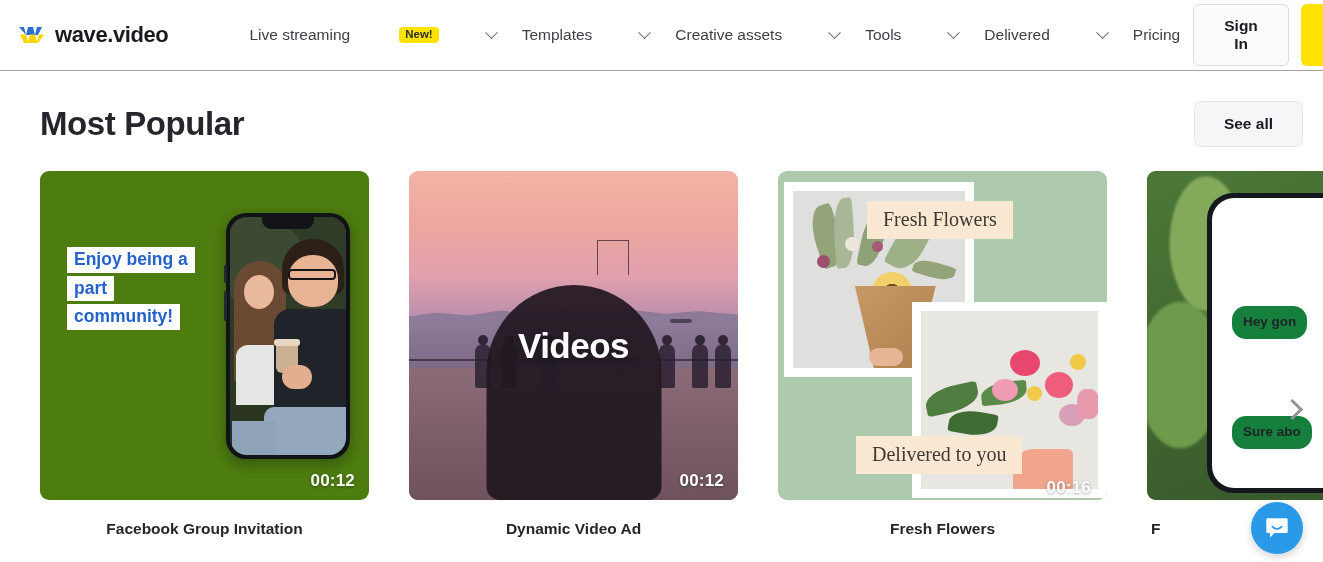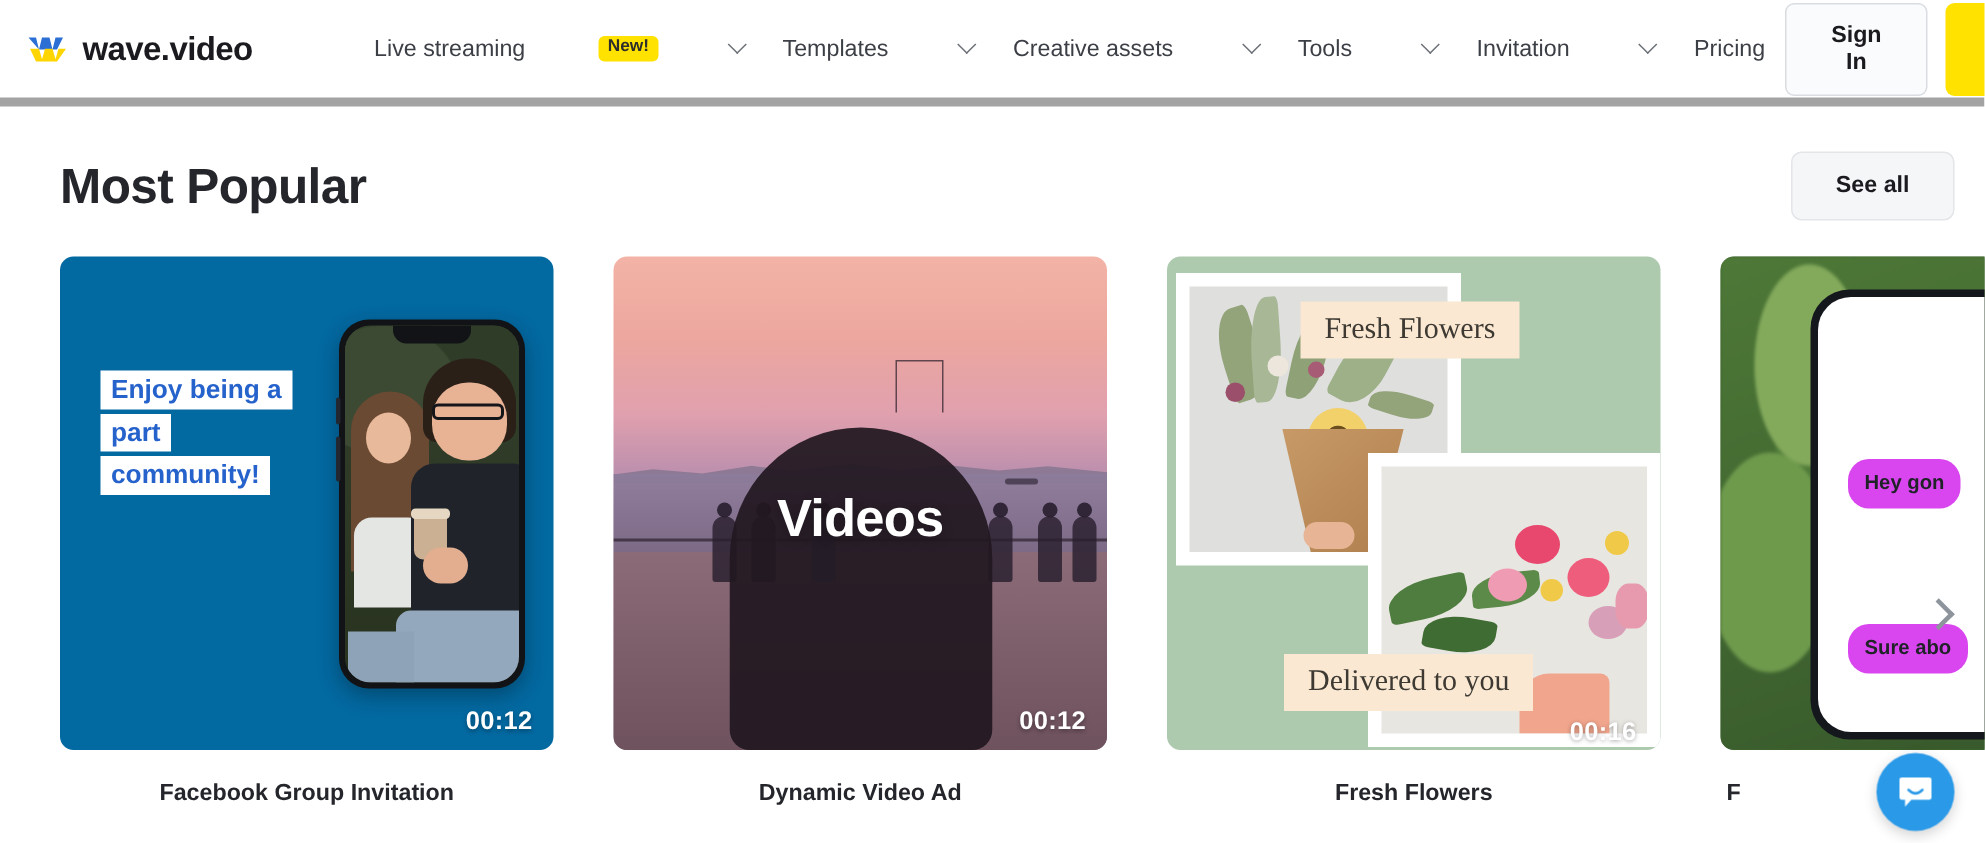--- a/index.html
+++ b/index.html
@@ -11,21 +11,21 @@
     -webkit-font-smoothing: antialiased;
   }
 
   
   .header {
     height: 71px;
     width: 100%;
     display: flex;
     align-items: center;
     background: #ffffff;
-    border-bottom: 6px solid #a3a3a3;
+    border-bottom: 1px solid #a3a3a3;
     position: relative;
     z-index: 40;
   }
   .logo-wrap {
     display: flex; align-items: center;
     margin-left: 18px;
     gap: 9px;
     cursor: pointer;
   }
   .logo-mark { width: 28px; height: 20px; display: block; }
@@ -146,21 +146,21 @@
   }
   .card-title {
     margin-top: 20px;
     text-align: center;
     font-size: 15.5px;
     font-weight: bold;
     color: #24262b;
   }
 
   
-  .fb { background: #0369a1; }
+  .fb { background: #4d7c0f; }
   .fb-text {
     position: absolute;
     left: 27px; top: 76px;
     display: flex; flex-direction: column;
     align-items: flex-start;
     gap: 3px;
   }
   .fb-text span {
     background: #ffffff;
     color: #2562cb;
@@ -322,21 +322,21 @@
     width: 100%; height: 100%;
     background: #ffffff;
     border-radius: 22px;
     position: relative;
     overflow: hidden;
     padding-top: 32px;
   }
   .bubble {
     position: absolute;
     left: 20px;
-    background: #d946ef;
+    background: #15803d;
     border-radius: 14px;
     padding: 8px 11px;
     font-size: 13.5px;
     font-weight: bold;
     color: #1f2227;
     line-height: 1.25;
     max-width: 120px;
   }
   .bubble.b1 { top: 108px; }
   .bubble.b2 { top: 218px; }
@@ -397,21 +397,21 @@
     </div>
     <div class="nav-item">
       <span>Creative assets</span>
       <span class="chev"></span>
     </div>
     <div class="nav-item">
       <span>Tools</span>
       <span class="chev"></span>
     </div>
     <div class="nav-item">
-      <span>Invitation</span>
+      <span>Delivered</span>
       <span class="chev"></span>
     </div>
     <div class="nav-item">
       <span>Pricing</span>
     </div>
   </nav>
 
   <div class="header-actions">
     <button class="btn-signin">Sign In</button>
     <button class="btn-signup">Live Up</button>

